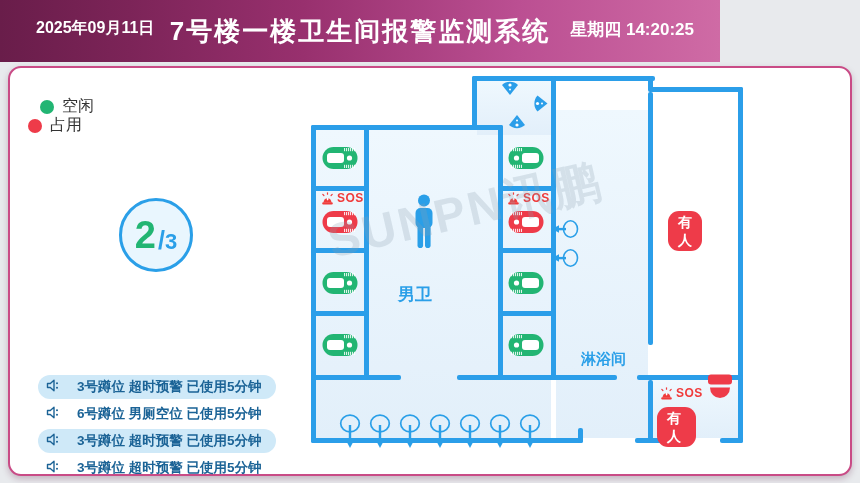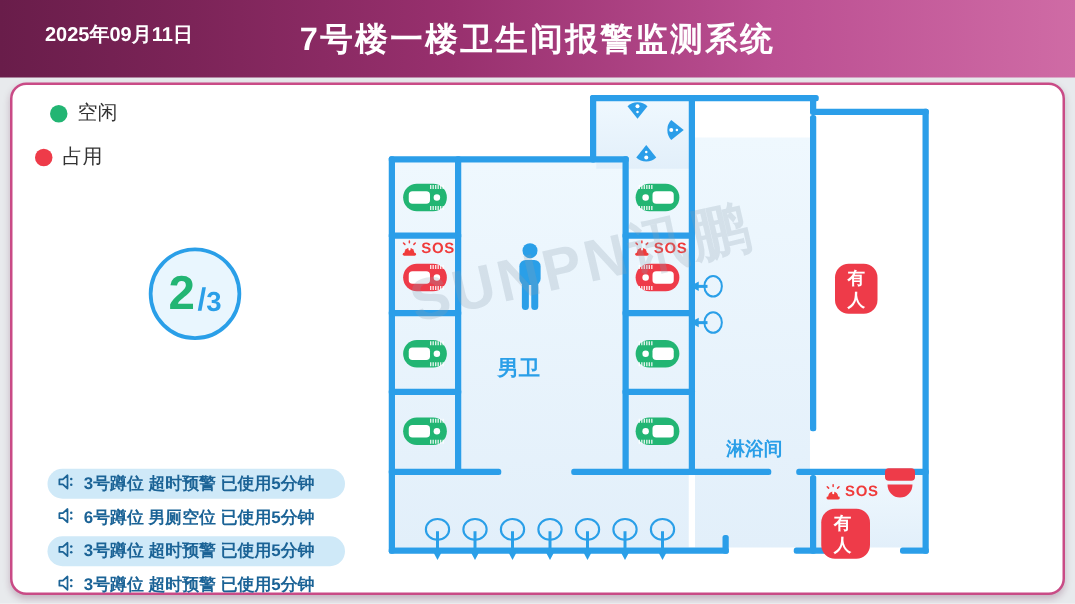--- a/index.html
+++ b/index.html
@@ -3,21 +3,21 @@
 <meta charset="utf-8">
 <style>
   * { margin:0; padding:0; box-sizing:border-box; }
   html,body { width:860px; height:483px; }
   body {
     font-family:"Liberation Sans","DejaVu Sans",sans-serif;
     background:#e8eaed; position:relative; overflow:hidden;
   }
   
   .header {
-    position:absolute; left:0; top:0; width:860px; height:62px;
+    position:absolute; left:0; top:0; width:720px; height:62px;
     background:linear-gradient(90deg,#691d4a 0%,#7c2458 18%,#98306e 42%,#bb4f92 72%,#cf6ba5 100%);
     display:flex; align-items:center; color:#fff;
   }
   .header .date { position:absolute; left:36px; top:18px; font-size:16px; font-weight:600; }
   .header .title { position:absolute; left:0; right:0; text-align:center; top:14px;
     font-size:26px; font-weight:bold; letter-spacing:2px; }
   .header .time { position:absolute; right:26px; top:18px; font-size:17px; font-weight:600; }
   
   .panel {
     position:absolute; left:8px; top:66px; width:844px; height:410px;
@@ -39,21 +39,21 @@
   .counter .small { font-size:22px; color:var(--accent,#2aa2eb); font-weight:bold; margin-top:14px; }
   .vacancy-btn {
     position:absolute; left:82px; top:219px; width:110px; height:28px;
     border:none; border-radius:14px; cursor:pointer;
     background:linear-gradient(180deg,#55bbf6,#1d96ea);
     color:#fff; font-size:16px; font-weight:bold; letter-spacing:1px;
     font-family:inherit;
   }
   
   .alert-list { position:absolute; left:28px; top:307px; width:238px; }
-  .alert-row { display:flex; align-items:center; gap:6px; height:24px; margin-bottom:3px;
+  .alert-row { display:flex; align-items:center; gap:16px; height:24px; margin-bottom:3px;
     padding:0 8px; font-size:13.5px; font-weight:bold; color:#1b6396; white-space:nowrap; }
   .alert-row.hl { background:#cfe9f8; border-radius:12px; }
   
   .plan { position:absolute; left:0; top:0; width:696px; height:483px; pointer-events:none; }
   .plan > * { position:absolute; }
   .tint { background:linear-gradient(180deg,#eff8fe,#e2effa); }
   .wall { background:var(--wall,#2b9ee9); border-radius:2px; }
   .room-label { color:var(--accent,#2a9fe8); font-weight:700;margin-top:35px; }
   .occupied-pill {
     background:var(--occupied,#ee3b49); color:#fff; font-size:14px; font-weight:bold;
@@ -67,25 +67,26 @@
     font-size:47px; font-weight:bold; letter-spacing:3px; color:rgba(140,158,175,.25);
     pointer-events:none; white-space:nowrap;
   }
 </style>
 </head>
 <body>
 
 <div class="header">
   <div class="date">2025年09月11日</div>
   <div class="title">7号楼一楼卫生间报警监测系统</div>
+  <div class="time">星期四 14:20:25</div>
 </div>
 
 <div class="panel">
 
-  <div class="legend-row" style="left:30px; top:12px;">
+  <div class="legend-row" style="left:30px; top:28px;">
     <span class="legend-dot" id="dot-vacant" style="background: rgb(34, 181, 115);"></span>
     <span>空闲</span>
   </div>
   <div class="legend-row" style="left:18px; top:47px;">
     <span class="legend-dot" id="dot-occupied" style="background: rgb(238, 59, 73);"></span>
     <span>占用</span>
   </div>
 
   <div class="counter">
     <span class="big">2</span>

